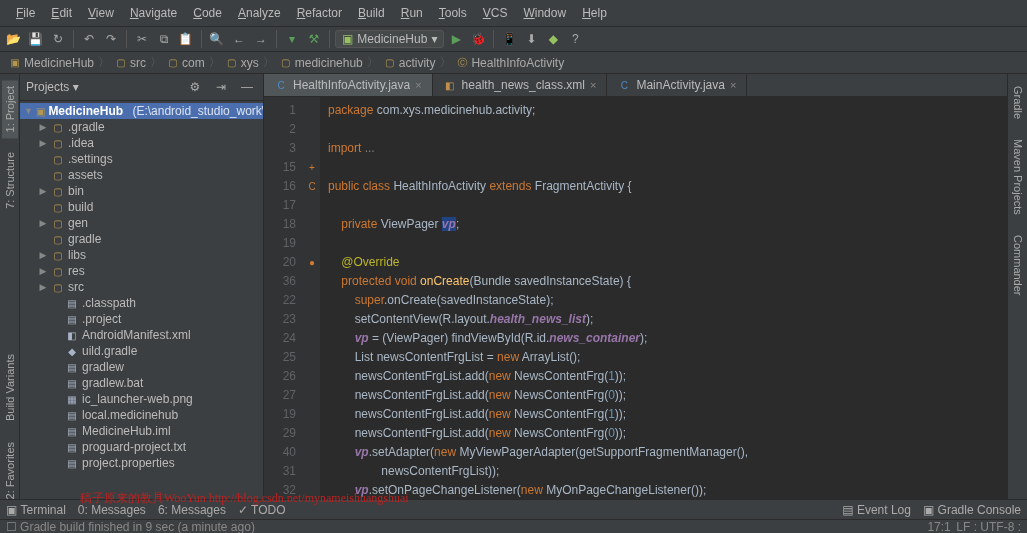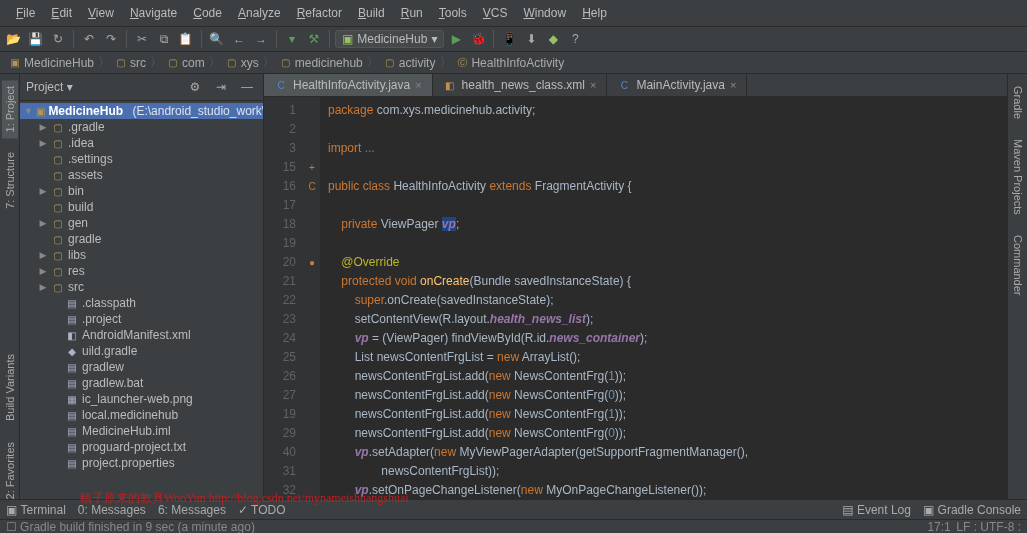--- a/index.html
+++ b/index.html
@@ -125,21 +125,21 @@
   <div class="leftgutter">
     <div class="vtab" style="background:#515658">1: Project</div>
     <div class="vtab">7: Structure</div>
     <div style="flex:1"></div>
     <div class="vtab">Build Variants</div>
     <div class="vtab">2: Favorites</div>
   </div>
 
   <div class="projpanel">
     <div class="projhead">
-      <span><span>Project</span> ▾</span>
+      <span><span>Projects</span> ▾</span>
       <span class="spacer"></span>
       <span class="tbtn">⚙</span>
       <span class="tbtn">⇥</span>
       <span class="tbtn">—</span>
     </div>
     <div class="tree">
       <div class="tnode sel" style="padding-left:4px">
         <span class="arrow">▼</span><span class="ticon folder">▣</span>
         <b>MedicineHub</b>&nbsp;<span style="opacity:.8">(E:\android_studio_work\M</span>
       </div>
@@ -280,21 +280,21 @@
       <div class="gutter" id="gutter">
           <div>1</div>
           <div>2</div>
           <div>3</div>
           <div>15</div>
           <div>16</div>
           <div>17</div>
           <div>18</div>
           <div>19</div>
           <div>20</div>
-          <div>21</div>
+          <div>36</div>
           <div>22</div>
           <div>23</div>
           <div>24</div>
           <div>25</div>
           <div>26</div>
           <div>27</div>
           <div>19</div>
           <div>29</div>
           <div>40</div>
           <div>31</div>

